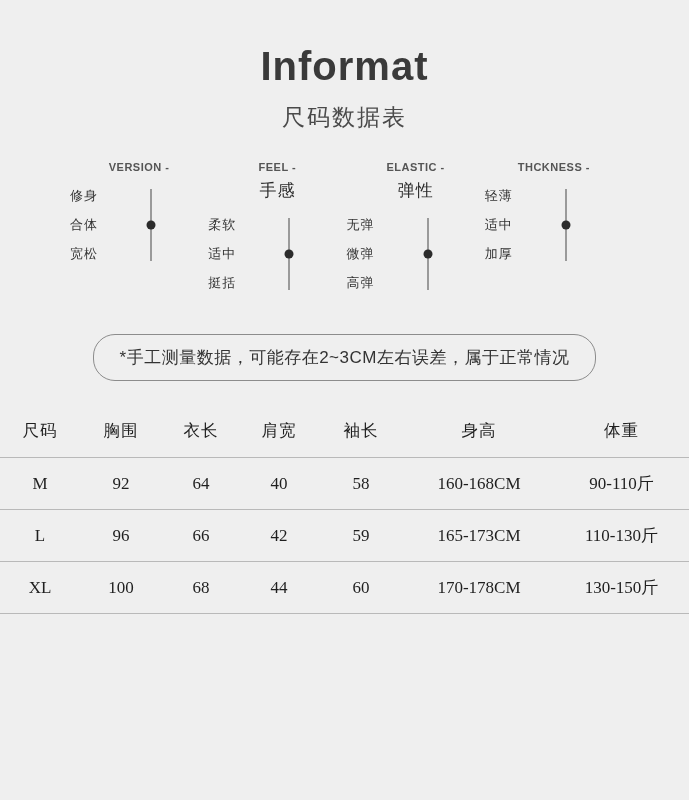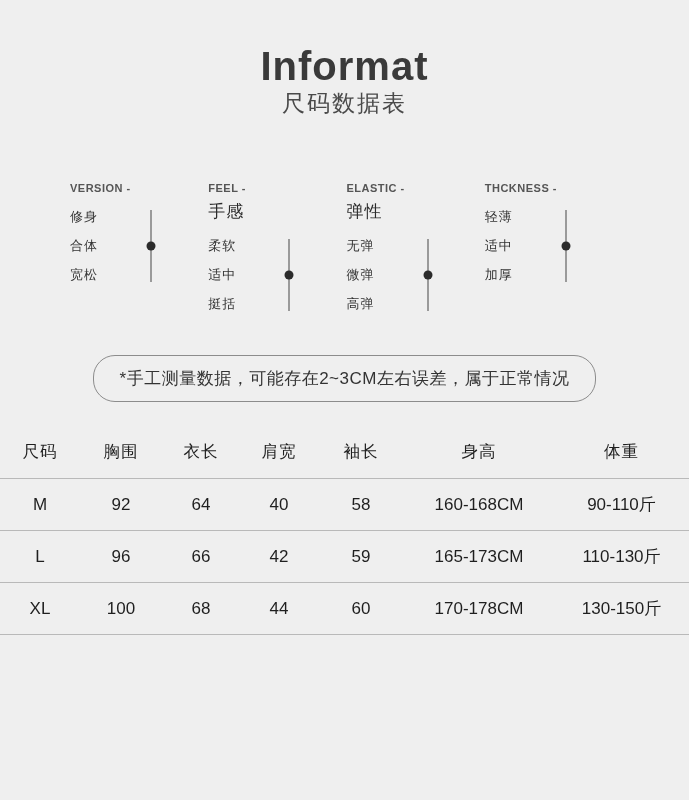--- a/index.html
+++ b/index.html
@@ -28,32 +28,34 @@
     text-align: center;
   }
   .title-en {
     font-size: 40px;
     font-weight: bold;
     letter-spacing: 1px;
     color: #3a3a3a;
     line-height: 1.1;
   }
   .title-cn {
+    margin-top: 14px;
     font-size: 23px;
     color: #4a4a4a;
     letter-spacing: 2px;
   }
 
   
   .attrs {
-    margin-top: 63px;
+    margin-top: 28px;
     display: flex;
     justify-content: space-between;
     padding: 0 66px 0 70px;
     box-sizing: border-box;
+    text-align: center;
   }
   .attr {
     width: 140px;
   }
   .attr-en {
     font-size: 11px;
     letter-spacing: 0.5px;
     color: #555;
     font-weight: bold;
   }
@@ -113,20 +115,21 @@
     letter-spacing: 0.5px;
     background: transparent;
   }
 
   
   .table {
     margin-top: 34px;
     width: 689px;
     border-collapse: collapse;
     table-layout: fixed;
+    font-family: Liberation Serif, serif;
   }
   .table th, .table td {
     text-align: center;
     font-weight: normal;
     font-size: 17px;
     color: #1f1f1f;
     padding: 0;
     height: 51px;
     vertical-align: middle;
   }

